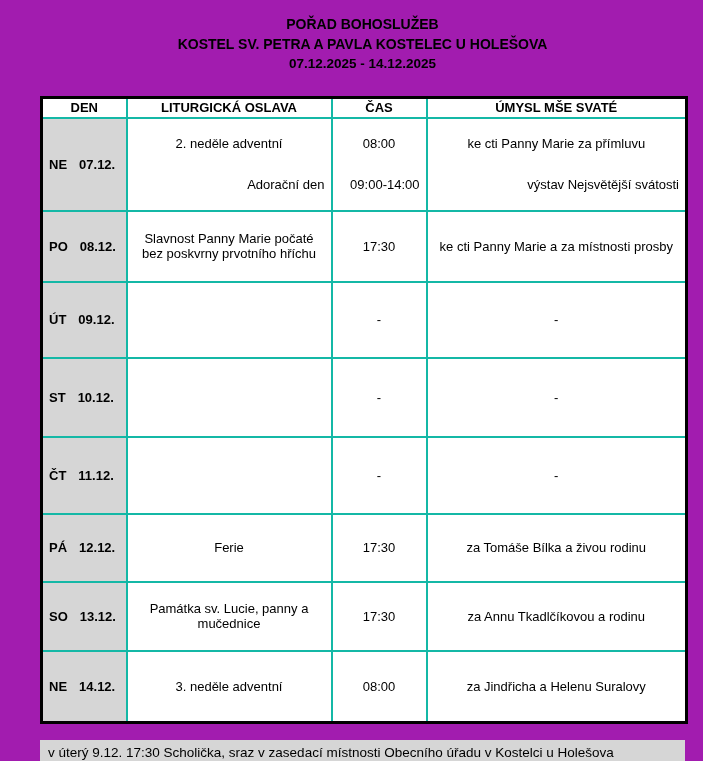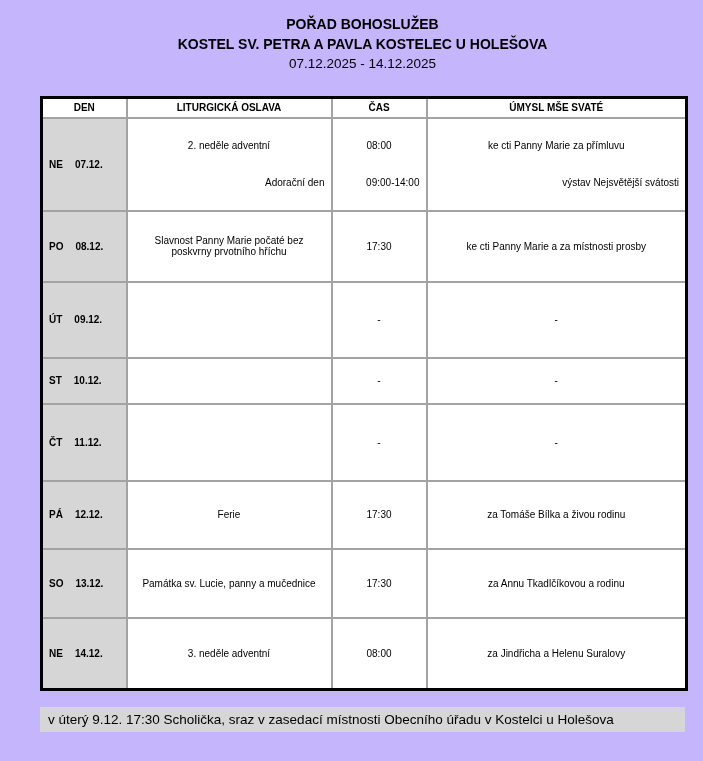--- a/index.html
+++ b/index.html
@@ -1,38 +1,38 @@
 <!DOCTYPE html>
 <html><head>
 <meta charset="utf-8">
 <style>
   html, body { margin: 0; padding: 0; background: #ffffff; }
   .page {
     width: 703px;
     height: 761px;
     box-sizing: border-box;
     padding: 14px 18px 0 40px;
-    background: #c4b5fd;
+    background: #a21caf;
     font-family: "Liberation Sans", sans-serif;
     color: #000000;
     position: relative;
   }
   .title-block { text-align: center; margin-bottom: 22px; }
   .title-line { font-weight: bold; font-size: 14px; line-height: 20px; }
-  .date-line  { font-weight: normal; font-size: 13.5px; line-height: 20px; }
+  .date-line  { font-weight: bold; font-size: 13.5px; line-height: 20px; }
 
   table.schedule {
     width: 645px;
     border-collapse: collapse;
     border: 3px solid #000000;
     table-layout: fixed;
   }
   table.schedule th, table.schedule td {
-    border: 2px solid #a3a3a3;
-    font-size: 10px;
+    border: 2px solid #14b8a6;
+    font-size: 13px;
     padding: 2px 6px;
     box-sizing: border-box;
   }
   table.schedule th {
     font-weight: bold;
     height: 20px;
     padding: 1px 2px;
     text-align: center;
     background: #ffffff;
   }
@@ -54,21 +54,21 @@
   }
   td.cel { padding: 2px 12px; }
   td.int { padding: 2px 10px; }
   
   td.stack { padding-top: 12px; }
   td.stack .line + .line { margin-top: 26px; text-align: right; }
 
   tr.r0 { height: 93px; }
   tr.r1 { height: 71px; }
   tr.r2 { height: 76px; }
-  tr.r3 { height: 46px; }
+  tr.r3 { height: 79px; }
   tr.r4 { height: 77px; }
   tr.r5 { height: 68px; }
   tr.r6 { height: 69px; }
   tr.r7 { height: 72px; }
 
   .footer-note {
     width: 645px;
     box-sizing: border-box;
     margin-top: 16px;
     background: #d6d6d6;

